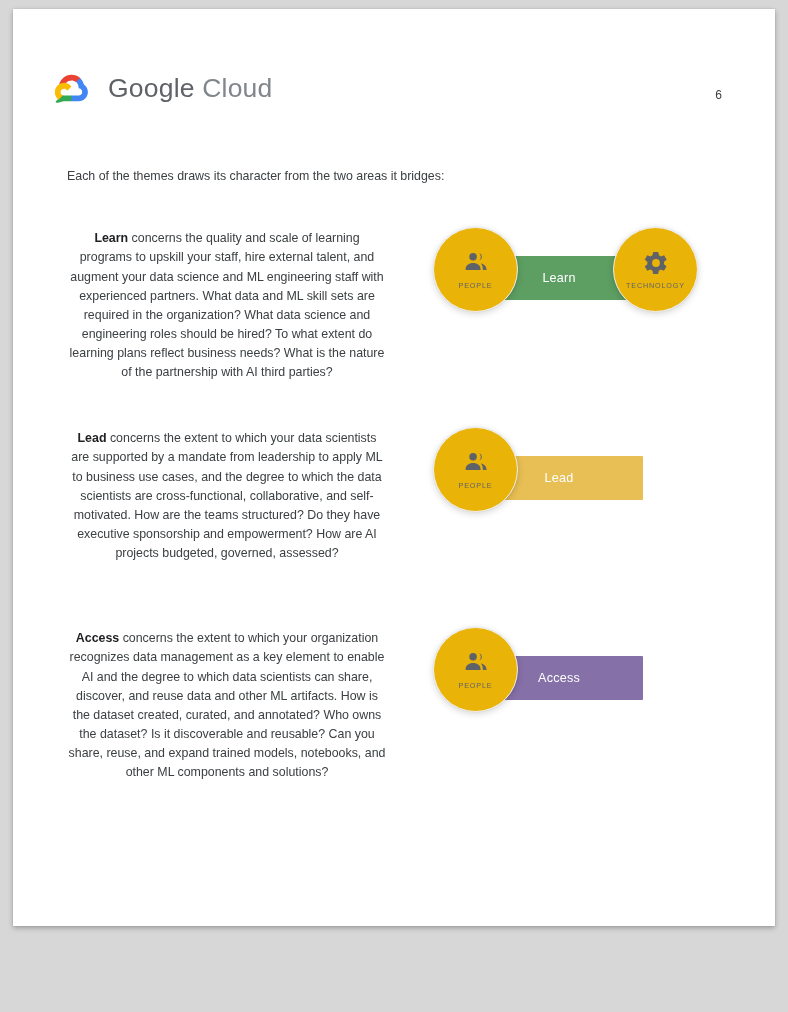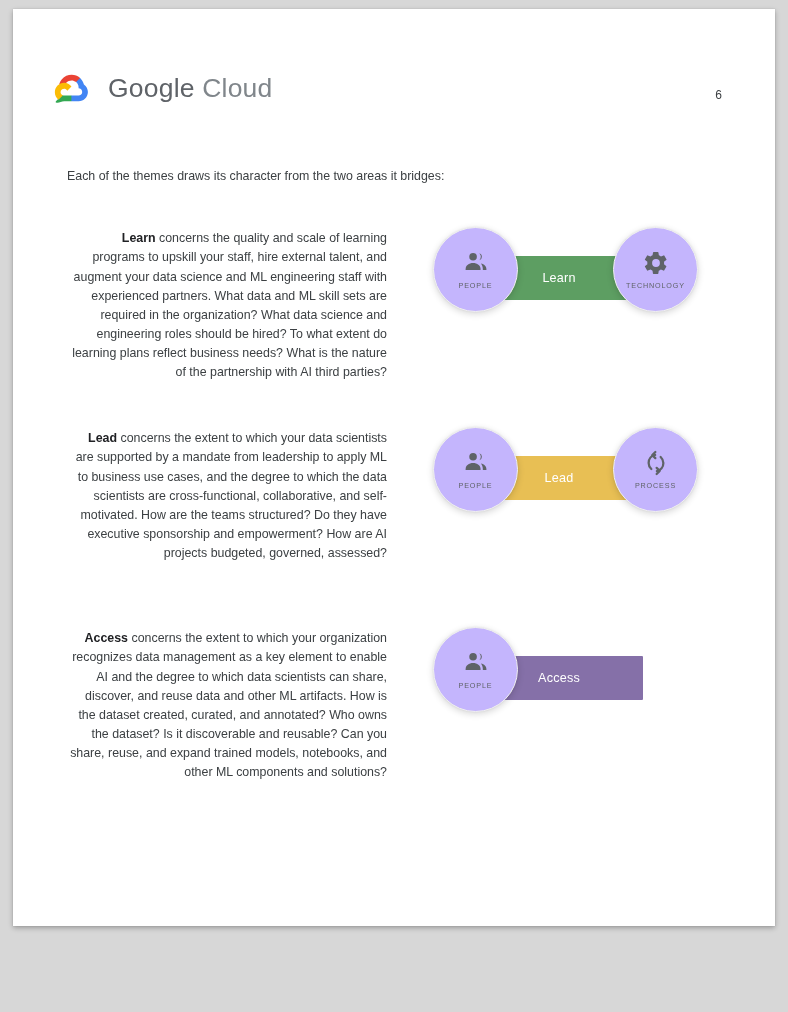--- a/index.html
+++ b/index.html
@@ -92,21 +92,21 @@
   .sec-access { top: 488px; }
 
   .para {
     position: absolute;
     left: 54px;
     top: 0;
     width: 320px;
     font-size: 12.4px;
     line-height: 19.1px;
     color: #3c4043;
-    text-align: right;
+    text-align: center;
   }
   .para b { font-weight: 700; color: #202124; }
 
   
   .diagram {
     position: absolute;
     left: 410px;
     top: 10px;
     width: 290px;
     height: 110px;
@@ -126,21 +126,21 @@
     font-size: 12.6px;
     color: #ffffff;
     letter-spacing: 0.2px;
   }
   .node {
     position: absolute;
     top: 0;
     width: 83px;
     height: 83px;
     border-radius: 50%;
-    background: #c4b5fd;
+    background: #eab308;
     border: 1px solid #f1f1f1;
     box-shadow: 0 2px 7px rgba(0,0,0,0.16), 0 0 2px rgba(0,0,0,0.08);
     display: flex;
     flex-direction: column;
     align-items: center;
     justify-content: center;
   }
   .node-left  { left: 10px; }
   .node-right { left: 190px; align-items: center; }
   .node-icon {
@@ -227,31 +227,20 @@
             <svg class="node-icon" viewBox="0 0 24 24" xmlns="http://www.w3.org/2000/svg" fill="#5f6368">
               <circle cx="9.3" cy="6.2" r="3.5"></circle>
               <path d="M2.4 17.6c0-3.4 3.1-5.6 6.9-5.6s6.9 2.2 6.9 5.6v.9H2.4z"></path>
               <path d="M15.1 2.9a3.5 3.5 0 0 1 0 6.6 5.2 5.2 0 0 0 0-6.6z"></path>
               <path d="M16.6 12.4c2.9.5 5 2.4 5 5.2v.9h-3.3v-.9c0-2.1-.7-3.9-1.7-5.2z"></path>
             </svg>
           </span>
           <span class="node-label">PEOPLE</span>
         </div>
 
-        <div class="node node-right">
-          <span>
-            <svg class="node-icon" viewBox="0 0 24 24" xmlns="http://www.w3.org/2000/svg" fill="none" stroke="#5f6368" stroke-width="2.1" stroke-linecap="round" stroke-linejoin="round">
-              <path d="M11.2 4.6A7.4 7.4 0 0 0 5.2 11.9c0 2.2 1 4.2 2.5 5.6"></path>
-              <path d="M12.8 19.4a7.4 7.4 0 0 0 6-7.3c0-2.2-1-4.2-2.5-5.6"></path>
-              <path d="M11.4 1.9 8.6 4.7l2.8 2.8"></path>
-              <path d="M12.6 22.1l2.8-2.8-2.8-2.8"></path>
-            </svg>
-          </span>
-          <span class="node-label">PROCESS</span>
-        </div>
       </div>
     </div>
 
     <div class="section sec-access">
       <p class="para"><b>Access</b><span> concerns the extent to which your organization recognizes data management as a key element to enable AI and the degree to which data scientists can share, discover, and reuse data and other ML artifacts. How is the dataset created, curated, and annotated? Who owns the dataset? Is it discoverable and reusable? Can you share, reuse, and expand trained models, notebooks, and other ML components and solutions?</span></p>
 
       <div class="diagram">
         <div class="bar" style="background:#8570a8">
           <span class="bar-label">Access</span>
         </div>

